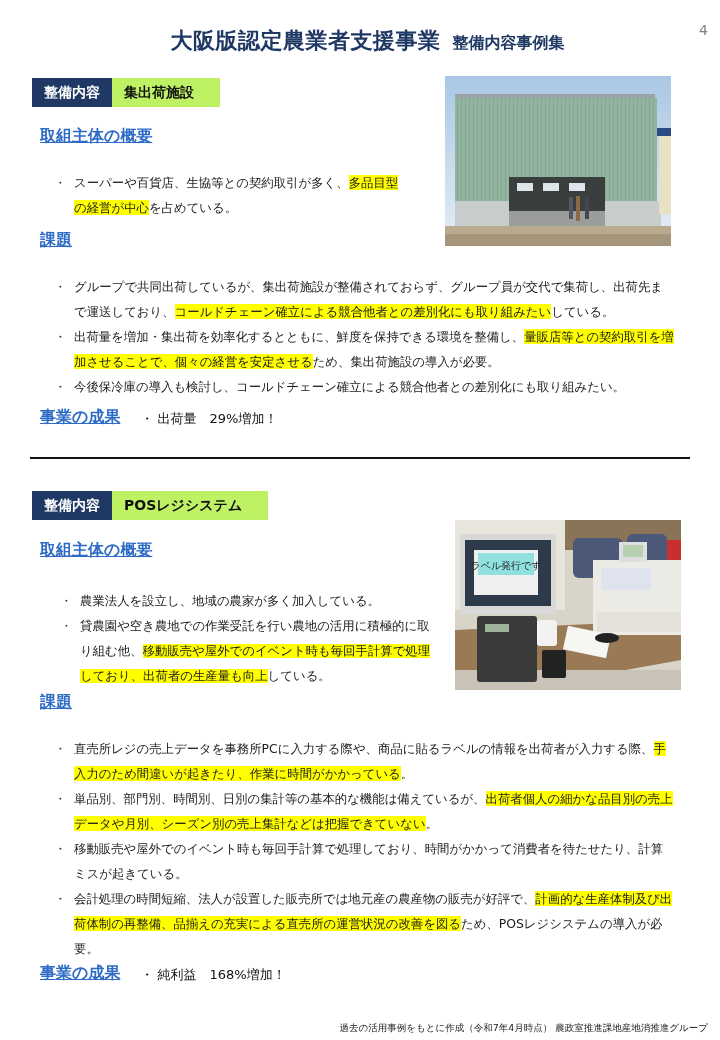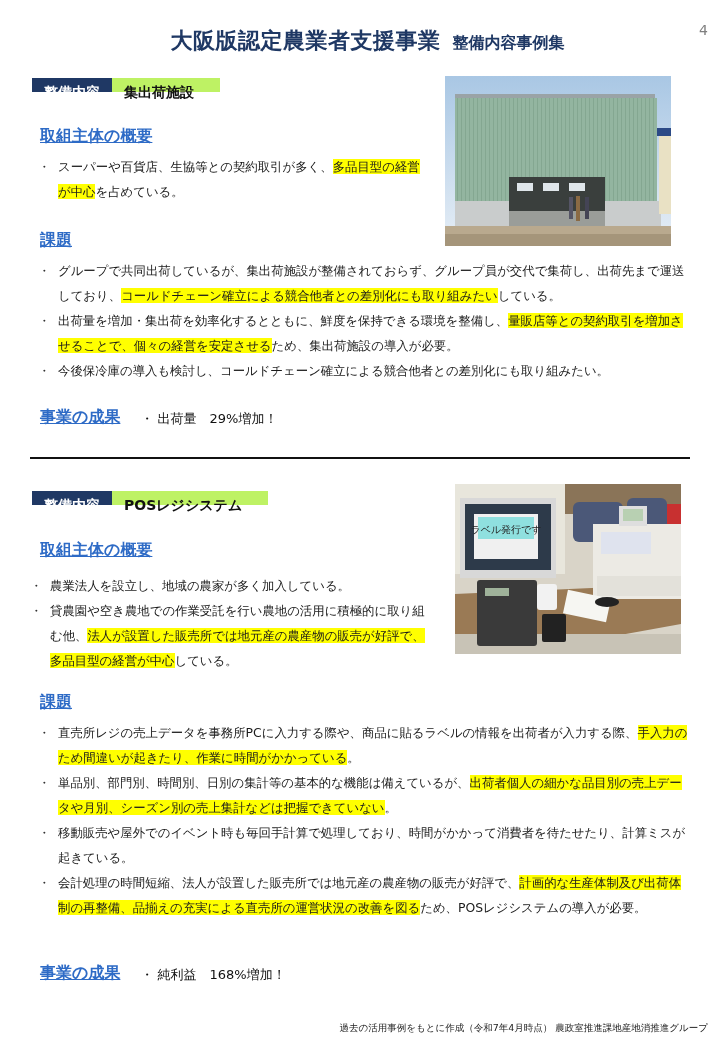--- a/index.html
+++ b/index.html
@@ -4,27 +4,27 @@
 <style>
   html, body { margin:0; padding:0; background:#ffffff; }
   body { width:720px; height:1040px; position:relative; overflow:hidden;
          font-family:"DejaVu Sans","Liberation Sans",sans-serif; color:#1a1a1a; }
   .abs { position:absolute; }
   .title { left:0; right:0; top:26px; text-align:center; color:#1f3864; white-space:nowrap;margin-left:15px; }
   .title .main { font-size:22px; font-weight:bold; letter-spacing:0.5px; }
   .title .sub { font-size:16px; font-weight:bold; margin-left:12px; }
   .page-num { right:12px; top:22px; font-size:14px; color:#7f7f7f; }
 
-  .tag { display:flex; height:14px;border-radius:11px; }
+  .tag { display:flex; height:29px;border-radius:11px; }
   .tag .k { background:#1f3864; color:#fff; font-size:14px; font-weight:bold; padding:0 12px; line-height:29px; }
   .tag .v { background:#bef264; color:#111; font-size:14px; font-weight:bold; padding:0 26px 0 12px; line-height:29px; }
 
   .heading { font-size:16px; color:#2e6bc6; text-decoration:underline; font-weight:bold; }
 
-  ul.bl { list-style:none; margin:0; padding:0; }
+  ul.bl { list-style:none; margin:16px; padding:0; }
   ul.bl li { position:relative; padding-left:28px; font-size:12.4px; line-height:25px; }
   ul.bl li::before { content:"・"; position:absolute; left:8px; top:0; color:#333; }
   .hl { background:#ffff00; }
 
   .result { display:flex; align-items:flex-end; font-size:13px; }
   .result .rl { margin-right:20px; }
   .result .rv { color:#111; }
 
   .divider { left:30px; right:30px; top:457px; height:0; border-top:2px solid #111; }
 
@@ -97,43 +97,43 @@
 </div>
 
 <div class="abs divider"></div>
 
 <div class="abs tag" style="left:32px; top:491px;">
   <div class="k">整備内容</div>
   <div class="v">POSレジシステム</div>
 </div>
 
 <div class="abs heading" style="left:40px; top:540px;">取組主体の概要</div>
-<div class="abs" style="left:22px; top:573px; width:412px;">
+<div class="abs" style="left:36px; top:573px; width:412px;font-family:Liberation Serif, serif;">
   <ul class="bl">
       <li><span>農業法人を設立し、地域の農家が多く加入している。</span></li>
-      <li><span>貸農園や空き農地での作業受託を行い農地の活用に積極的に取り組む他、</span><span class="hl">法人が設置した販売所では地元産の農産物の販売が好評で、多品目型の経営が中心</span><span>している。</span></li>
+      <li><span>貸農園や空き農地での作業受託を行い農地の活用に積極的に取り組む他、</span><span class="hl">移動販売や屋外でのイベント時も毎回手計算で処理しており、出荷者の生産量も向上</span><span>している。</span></li>
     </ul>
 </div>
 
 <div class="abs heading" style="left:40px; top:692px;">課題</div>
 <div class="abs" style="left:30px; top:720px; width:660px;">
   <ul class="bl">
       <li><span>直売所レジの売上データを事務所PCに入力する際や、商品に貼るラベルの情報を出荷者が入力する際、</span><span class="hl">手入力のため間違いが起きたり、作業に時間がかかっている</span><span>。</span></li>
       <li><span>単品別、部門別、時間別、日別の集計等の基本的な機能は備えているが、</span><span class="hl">出荷者個人の細かな品目別の売上データや月別、シーズン別の売上集計などは把握できていない</span><span>。</span></li>
       <li><span>移動販売や屋外でのイベント時も毎回手計算で処理しており、時間がかかって消費者を待たせたり、計算ミスが起きている。</span></li>
       <li><span>会計処理の時間短縮、法人が設置した販売所では地元産の農産物の販売が好評で、</span><span class="hl">計画的な生産体制及び出荷体制の再整備、品揃えの充実による直売所の運営状況の改善を図る</span><span>ため、POSレジシステムの導入が必要。</span></li>
     </ul>
 </div>
 
 <div class="abs result" style="left:40px; top:963px;">
   <span class="heading rl">事業の成果</span>
   <span class="rv">・ 純利益　168%増加！</span>
 </div>
 
-<div class="abs photo" style="left:455px; top:484px; width:226px; height:170px;">
+<div class="abs photo" style="left:455px; top:520px; width:226px; height:170px;">
   <svg width="226" height="170" viewBox="0 0 226 170">
     <rect width="226" height="170" fill="#d9d4c8"></rect>
     <rect x="0" y="0" width="110" height="90" fill="#e8e6dc"></rect>
     <rect x="110" y="0" width="116" height="30" fill="#8a7458"></rect>
     <rect x="118" y="18" width="50" height="40" rx="6" fill="#4b5878"></rect>
     <rect x="172" y="14" width="40" height="40" rx="6" fill="#4b5878"></rect>
     <rect x="212" y="20" width="14" height="40" fill="#c83030"></rect>
     <polygon points="0,110 226,100 226,140 60,170 0,170" fill="#9a7a55"></polygon>
     <rect x="0" y="150" width="226" height="20" fill="#c8c3b6"></rect>
     <rect x="5" y="14" width="96" height="80" fill="#d8d8d8"></rect>

